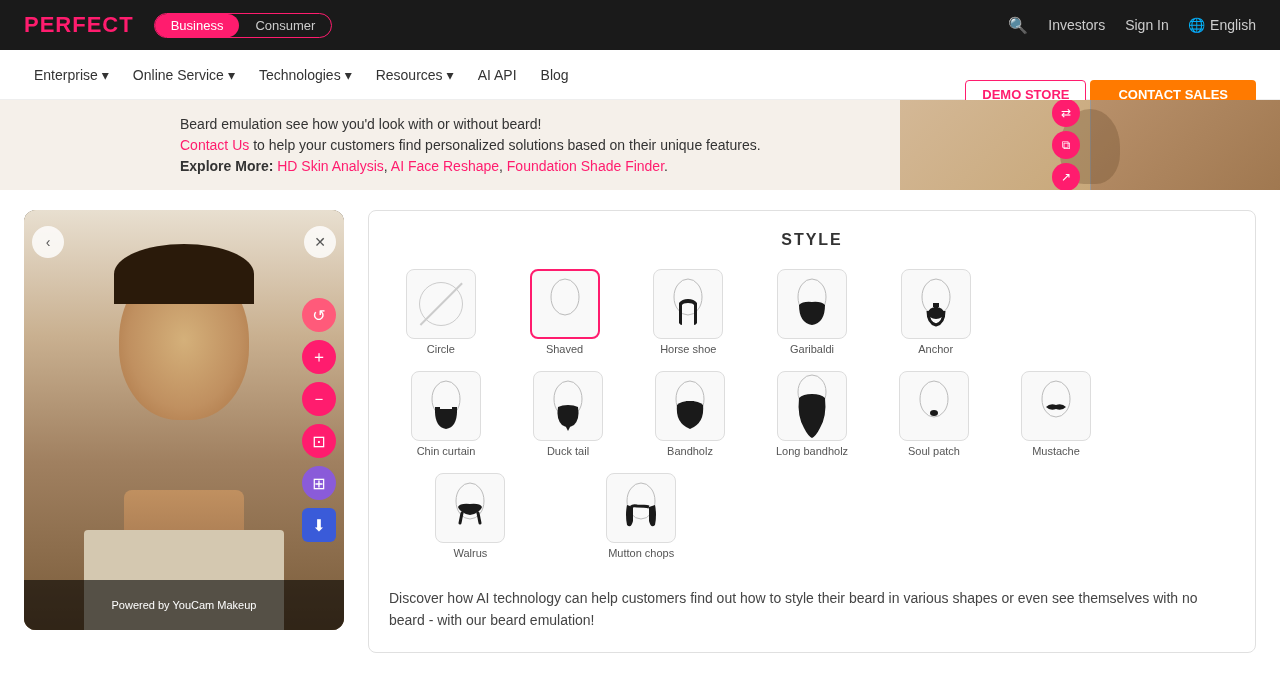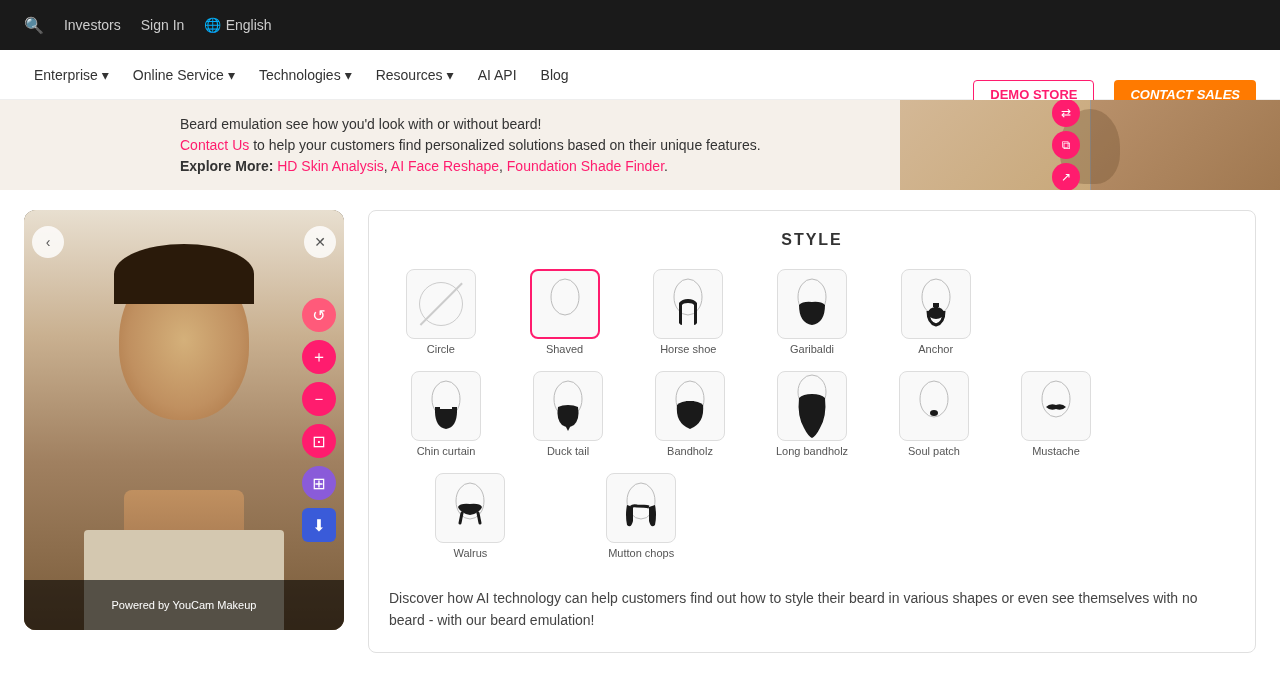--- a/index.html
+++ b/index.html
@@ -13,23 +13,23 @@
     .toggle-btn.active { background: #ff1c6e; color: #fff; border-radius: 20px; }
     .topbar-right { display: flex; align-items: center; gap: 20px; }
     .topbar-right span { color: #ccc; font-size: 14px; cursor: pointer; }
     .topbar-right .search-icon { font-size: 16px; color: #ccc; cursor: pointer; }
     .lang { display: flex; align-items: center; gap: 4px; color: #ccc; font-size: 14px; }
 
     
     .navbar { background: #fff; border-bottom: 1px solid #eee; display: flex; align-items: center; justify-content: space-between; padding: 0 24px; height: 50px; }
     .nav-links { display: flex; align-items: center; gap: 4px; }
     .nav-item { font-size: 14px; color: #333; padding: 6px 10px; cursor: pointer; display: flex; align-items: center; gap: 4px; white-space: nowrap; }
-    .nav-right { display: flex; gap: 20px; margin-top: 40px; }
+    .nav-right { display: flex; gap: 4px; margin-top: 40px; }
     .btn-demo { border: 1px solid #ff1c6e; color: #ff1c6e; background: #fff; padding: 6px 16px; border-radius: 4px; font-size: 13px; cursor: pointer; font-weight: 600; }
-    .btn-contact { background: #ff7a00; color: #fff; border: none; padding: 6px 16px; border-radius: 4px; font-size: 13px; cursor: pointer; font-weight: 600; font-style: italic; }
+    .btn-contact { background: #ff7a00; color: #fff; border: none; padding: 6px 28px; border-radius: 4px; font-size: 13px; cursor: pointer; font-weight: 600; }
 
     
     .banner { position: relative; background: #f5f0ea; margin: 0; overflow: hidden; height: 90px; display: flex; align-items: center; }
     .banner-text { padding: 10px 24px 10px 180px; flex: 1; }
     .banner-text p { font-size: 14px; color: #333; line-height: 1.5; }
     .banner-text a { color: #ff1c6e; text-decoration: none; }
     .banner-text strong { font-weight: 700; }
     .banner-img { width: 380px; height: 90px; background: linear-gradient(135deg, #e8d5c0 0%, #c9a882 50%, #b8956e 100%); position: relative; overflow: hidden; flex-shrink: 0; }
     .banner-icons { position: absolute; right: 200px; top: 50%; transform: translateY(-50%); display: flex; flex-direction: column; gap: 4px; }
     .banner-icon-btn { width: 28px; height: 28px; background: #ff1c6e; border-radius: 50%; display: flex; align-items: center; justify-content: center; cursor: pointer; }
@@ -71,20 +71,27 @@
     .face-svg { width: 48px; height: 58px; }
 
     
     .slash-circle { width: 44px; height: 44px; border-radius: 50%; border: 1.5px solid #ccc; position: relative; }
     .slash-circle::after { content: ''; position: absolute; top: 50%; left: 50%; width: 140%; height: 1.5px; background: #ccc; transform: translate(-50%, -50%) rotate(-45deg); }
   </style>
 </head>
 <body>
 
 <div class="topbar">
+  <div style="display:flex;align-items:center;gap:20px;">
+    <span class="logo">PERFECT</span>
+    <div class="toggle-group">
+      <button class="toggle-btn active">Business</button>
+      <button class="toggle-btn">Consumer</button>
+    </div>
+  </div>
   <div class="topbar-right">
     <span class="search-icon">🔍</span>
     <span>Investors</span>
     <span>Sign In</span>
     <span class="lang">🌐 English</span>
   </div>
 </div>
 
 <div class="navbar">
   <div class="nav-links">

